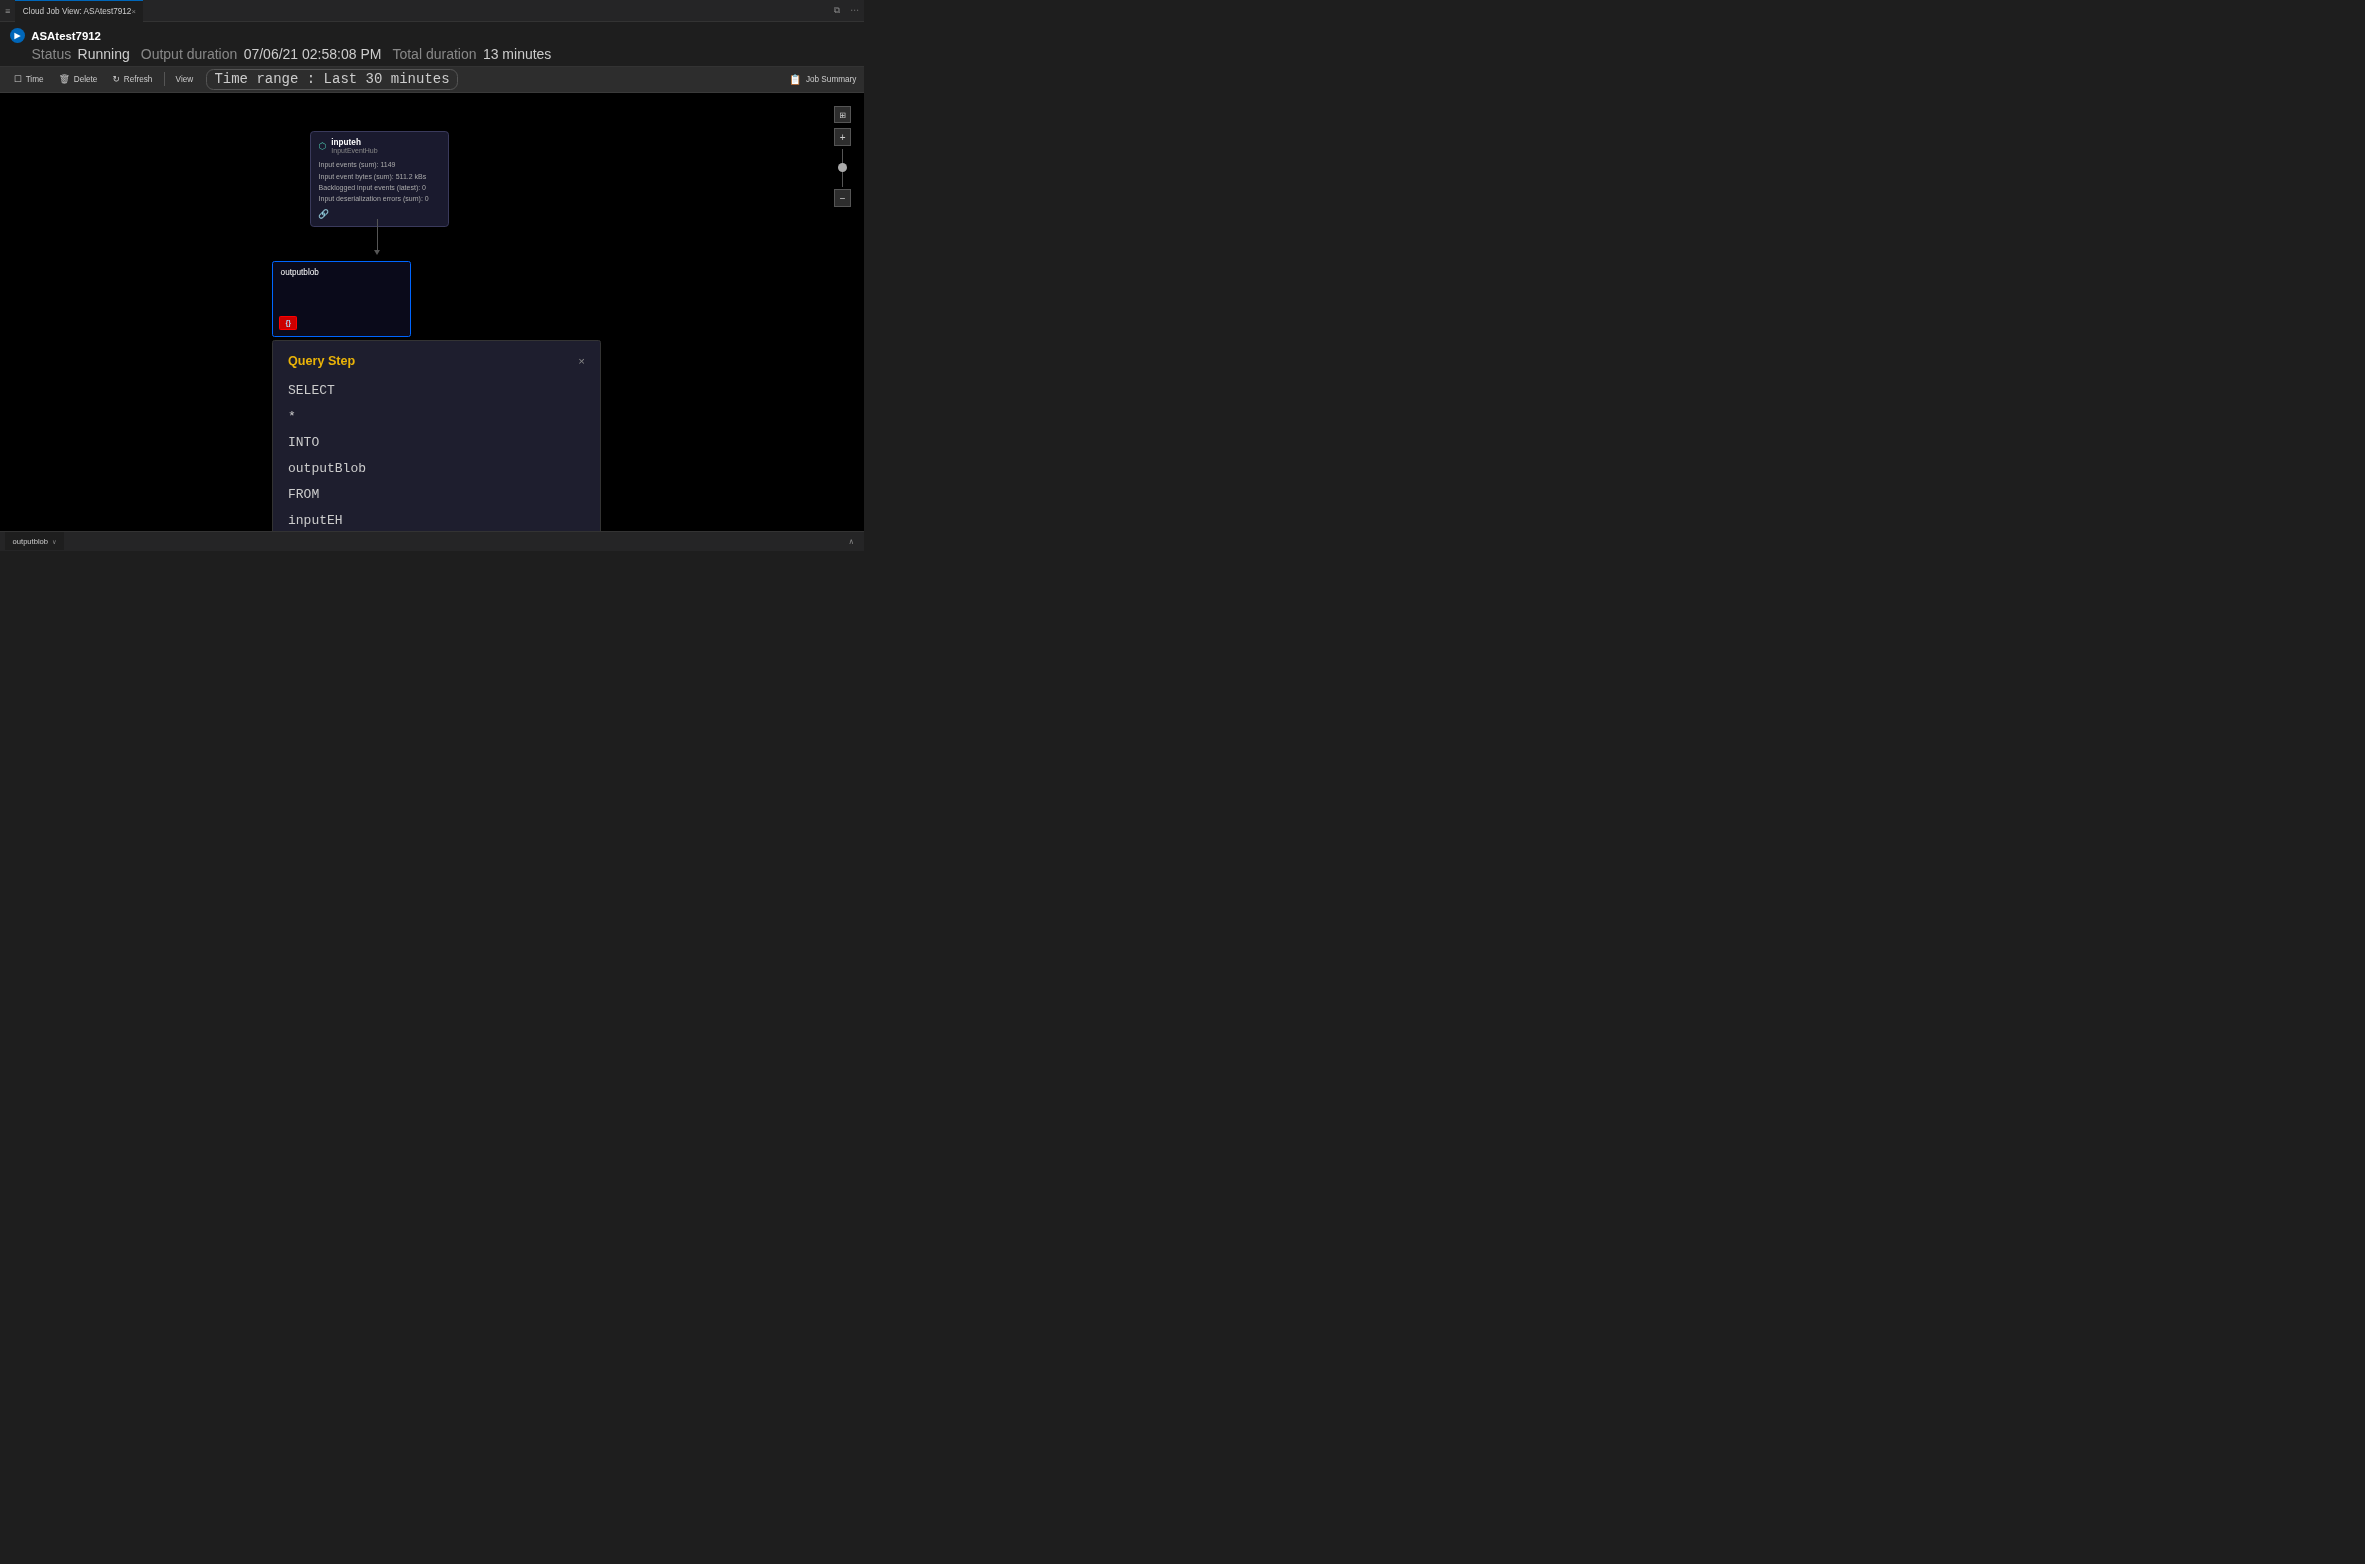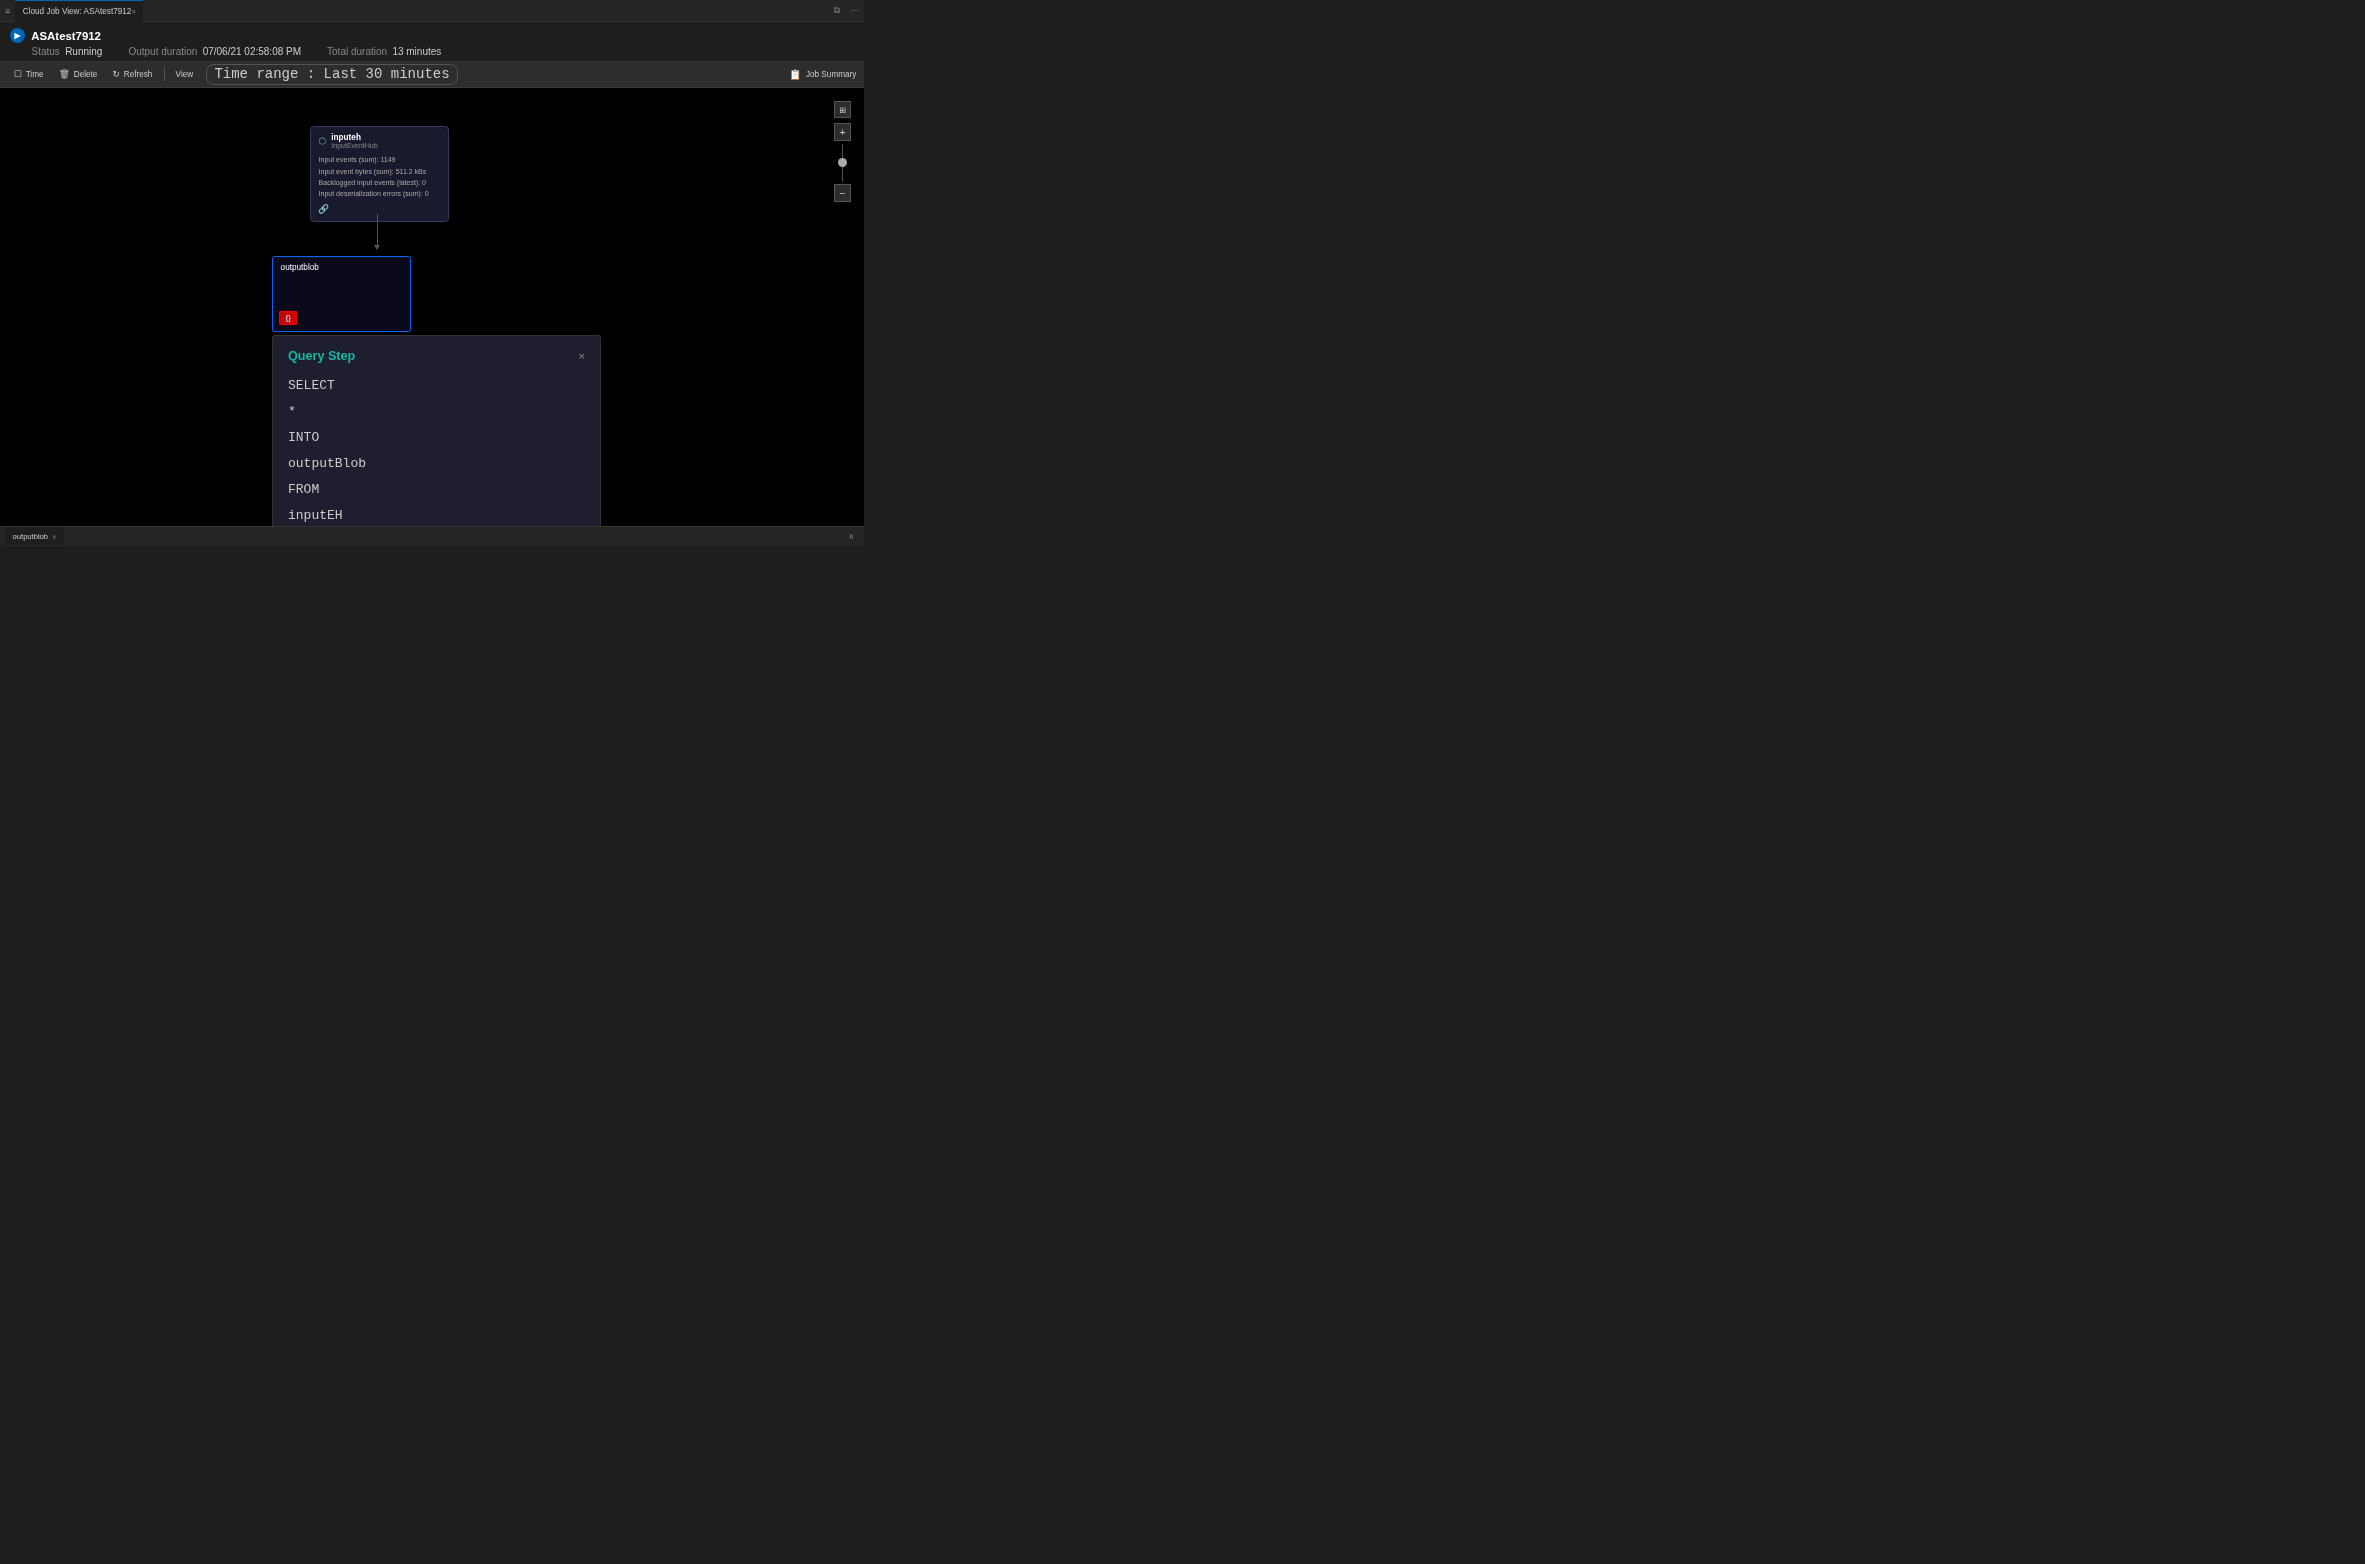--- a/index.html
+++ b/index.html
@@ -76,22 +76,22 @@
     }
     .title-text {
       font-size: 11.4px;
       font-weight: 600;
       color: #ffffff;
       text-align: right;
     }
     .title-meta {
       display: flex;
       align-items: center;
-      gap: 26px;
-      font-size: 10px;
+      gap: 11px;
+      font-size: 14px;
       color: #aaa;
       padding-left: 21.5px;
     }
     .meta-label {
       color: #888;
       margin-right: 2.5px;
     }
     .meta-value {
       color: #cccccc;
     }
@@ -267,21 +267,21 @@
     }
     .query-panel-header {
       display: flex;
       align-items: center;
       justify-content: space-between;
       margin-bottom: 10px;
     }
     .query-panel-title {
       font-size: 12.6px;
       font-weight: 600;
-      color: #14b8a6;
+      color: #eab308;
     }
     .query-close {
       color: #888;
       cursor: pointer;
       font-size: 11.4px;
     }
     .query-content {
       font-size: 13px;
       color: #cccccc;
       line-height: 2;

